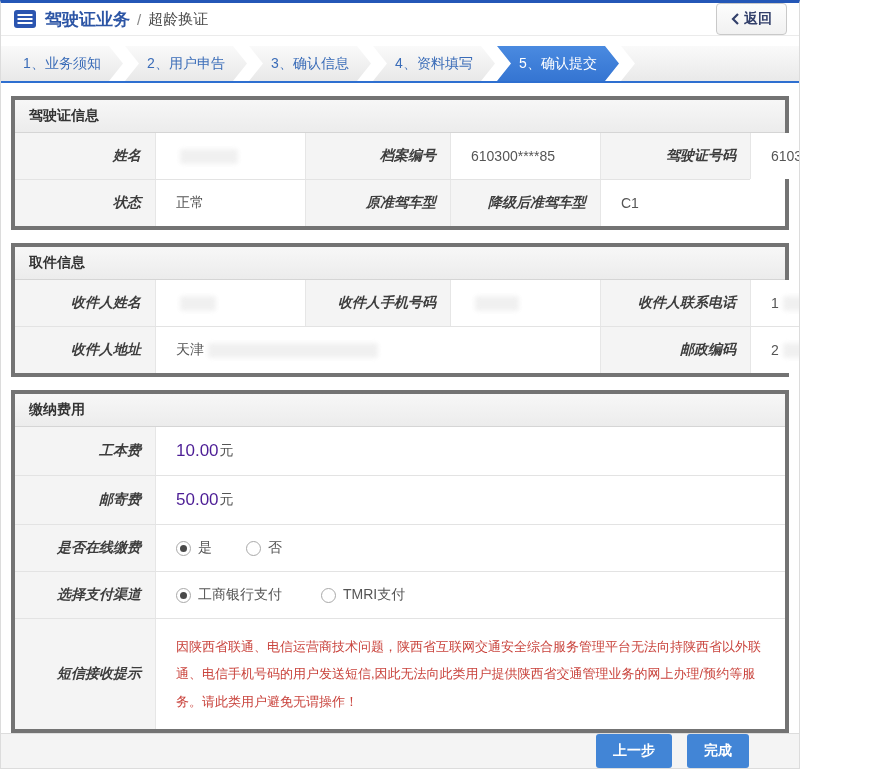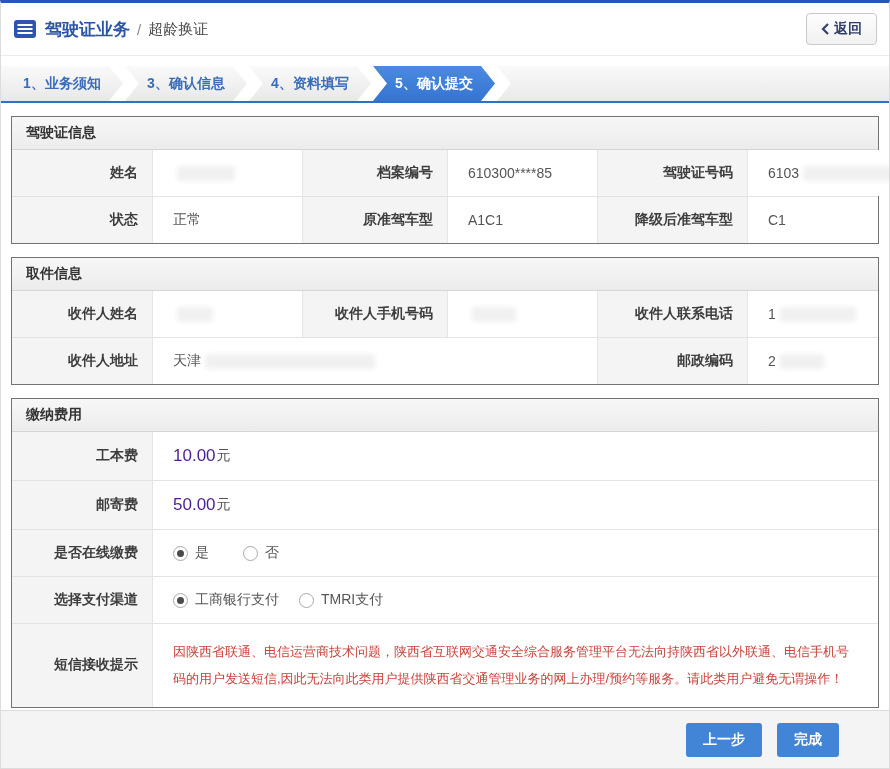--- a/index.html
+++ b/index.html
@@ -2,21 +2,21 @@
 <html><head>
 <meta charset="utf-8">
 <style>
   * { box-sizing: border-box; margin: 0; padding: 0; }
   body {
     font-family: "Liberation Sans", "DejaVu Sans", sans-serif;
     background: #fff;
     width: 890px;
   }
   .page {
-    width: 890px; height: 769px;
+    width: 800px; height: 769px;
     border: 1px solid #dcdcdc;
     border-top: 3px solid #2457b7;
     display: flex; flex-direction: column;
     background: #fff;
     overflow: hidden;
   }
   
   .topbar {
     display: flex; align-items: center;
     height: 53px; padding: 0 12px;
@@ -36,50 +36,50 @@
     cursor: pointer;
   }
   
   .steps {
     display: flex; height: 37px; margin-top: 10px;
     border-bottom: 2px solid #2e6fd0;
     background: #fff;
   }
   .step {
     width: 122px; height: 35px; line-height: 35px;
-    text-align: center; font-size: 14px; font-weight: bold;
+    text-align: center; font-size: 14px; font-weight: normal;
     color: #3a6cb8; cursor: pointer;
     background: linear-gradient(180deg, #fafafa, #e8e8e8);
     clip-path: polygon(14px 50%, 0 0, calc(100% - 14px) 0, 100% 50%, calc(100% - 14px) 100%, 0 100%);
   }
   .step.first { clip-path: polygon(0 0, calc(100% - 14px) 0, 100% 50%, calc(100% - 14px) 100%, 0 100%); }
   .step + .step, .steps .filler { margin-left: 2px; }
   .step.active { background: linear-gradient(180deg, #4a8ae0, #3575d2); color: #fff; }
   .steps .filler {
     flex: 1; height: 35px;
     background: linear-gradient(180deg, #fafafa, #e9e9e9);
     clip-path: polygon(14px 50%, 0 0, 100% 0, 100% 100%, 0 100%);
   }
   
-  .section { margin: 13px 10px 0; border: 1px solid #737373; }
+  .section { margin: 13px 10px 0; border: 4px solid #737373; }
   .section-title {
     background: linear-gradient(180deg, #f7f7f7, #ececec);
     border-bottom: 1px solid #d5d5d5;
     padding: 7px 14px; font-size: 14px; font-weight: bold; color: #333;
   }
   .grid6 { display: grid; grid-template-columns: 140px 150px 145px 150px 150px 1fr; }
   .grid2 { display: grid; grid-template-columns: 140px 1fr; }
   .cell {
     padding: 14px; font-size: 14px; display: flex; align-items: center;
     border-top: 1px solid #e3e3e3; border-left: 1px solid #e6e6e6;
     min-height: 46px;
   }
   .cell.c1 { border-left: none; }
   .row1 .cell { border-top: none; }
-  .cell.lbl { background: #f4f4f4; justify-content: flex-end; text-align: right; font-weight: bold; color: #3d3d3d; }
+  .cell.lbl { background: #f4f4f4; justify-content: flex-end; text-align: right; font-weight: bold; color: #3d3d3d; font-style: italic; }
   .cell.val { background: #fff; color: #555; padding-left: 20px; }
   .span3 { grid-column: span 3; }
   .redact {
     display: inline-block; height: 15px; margin-left: 4px;
     background: #ececec; border-radius: 3px; filter: blur(2px); opacity: .75;
   }
   
   .fee-amount { color: #4c1d95; font-weight: normal; font-size: 17px; }
   .fee-unit { color: #555; font-size: 14px; margin-left: 1px; }
   .radio-group { display: flex; align-items: center; gap: 34px; }
@@ -134,20 +134,21 @@
     <button class="back-btn">
       <svg width="8" height="12" viewBox="0 0 8 12">
           <polyline points="7,1 2,6 7,11" fill="none" stroke="#33406b" stroke-width="2.2"></polyline>
         </svg>
       <span>返回</span>
     </button>
   </div>
 
   <div class="steps">
     <div class="step first">1、业务须知</div>
+    <div class="step">2、用户申告</div>
     <div class="step">3、确认信息</div>
     <div class="step">4、资料填写</div>
     <div class="step active">5、确认提交</div>
     <div class="filler"></div>
   </div>
 
   <div class="section">
     <div class="section-title">驾驶证信息</div>
     <div class="grid6 row1">
       <div class="cell lbl c1">姓名</div>
@@ -160,21 +161,20 @@
       <div class="cell lbl">驾驶证号码</div>
       <div class="cell val">
           <span>6103</span>
           <span class="redact" style="width:92px"></span>
         </div>
     </div>
     <div class="grid6">
       <div class="cell lbl c1">状态</div>
       <div class="cell val">正常</div>
       <div class="cell lbl">原准驾车型</div>
-      <div class="cell val">A1C1</div>
       <div class="cell lbl">降级后准驾车型</div>
       <div class="cell val">C1</div>
     </div>
   </div>
 
   <div class="section">
     <div class="section-title">取件信息</div>
     <div class="grid6 row1">
       <div class="cell lbl c1">收件人姓名</div>
       <div class="cell val">
@@ -237,21 +237,21 @@
               <span class="radio"></span>
               <span>否</span>
             </span>
         </div>
       </div>
     </div>
 
     <div class="grid2">
       <div class="cell lbl c1">选择支付渠道</div>
       <div class="cell val">
-        <div class="radio-group" style="gap:20px;">
+        <div class="radio-group" style="gap:39px;">
           <span class="radio-opt">
               <span class="radio on"></span>
               <span>工商银行支付</span>
             </span>
           <span class="radio-opt">
               <span class="radio"></span>
               <span>TMRI支付</span>
             </span>
         </div>
       </div>

